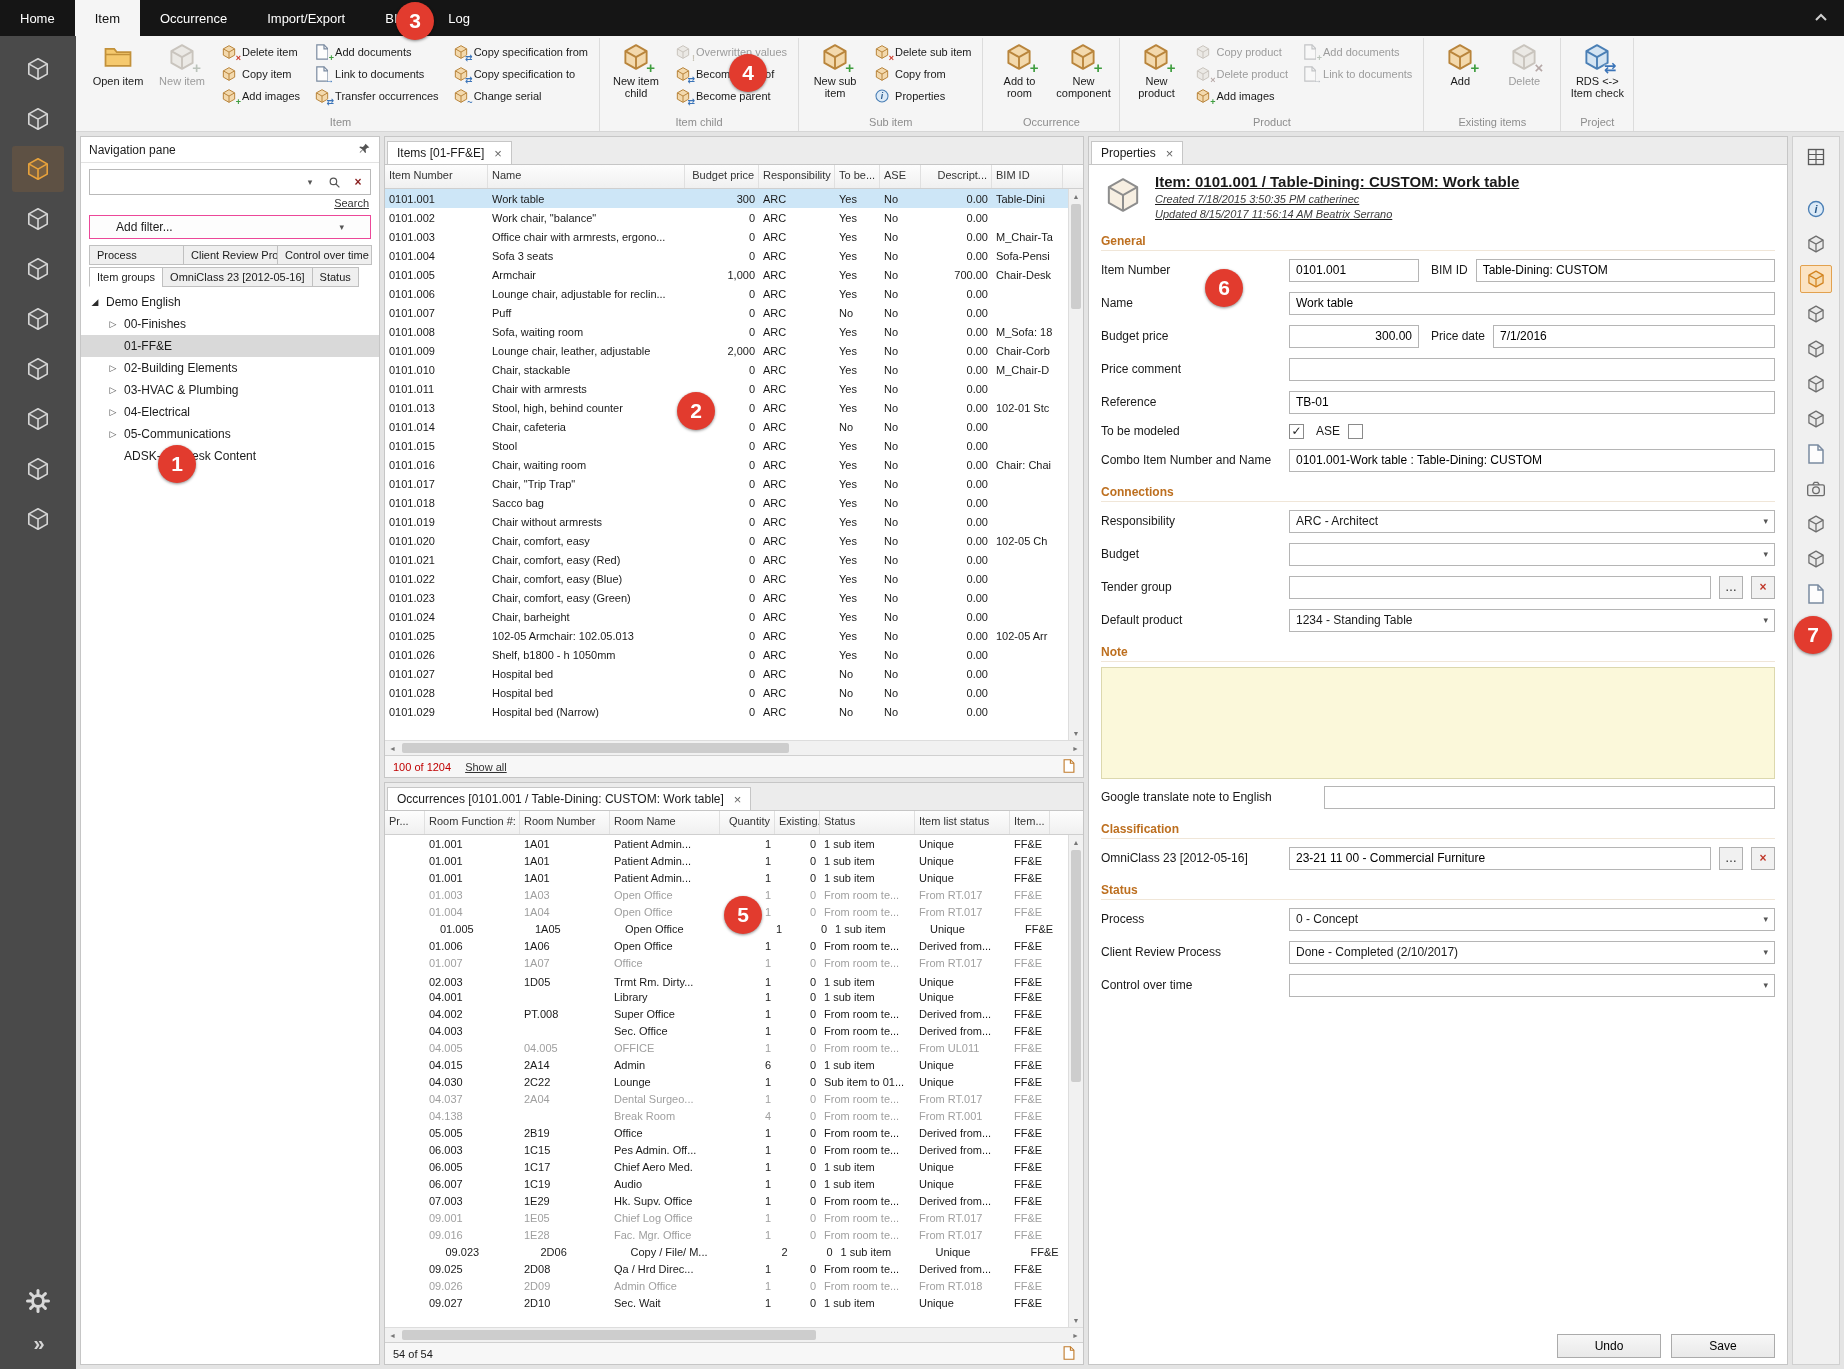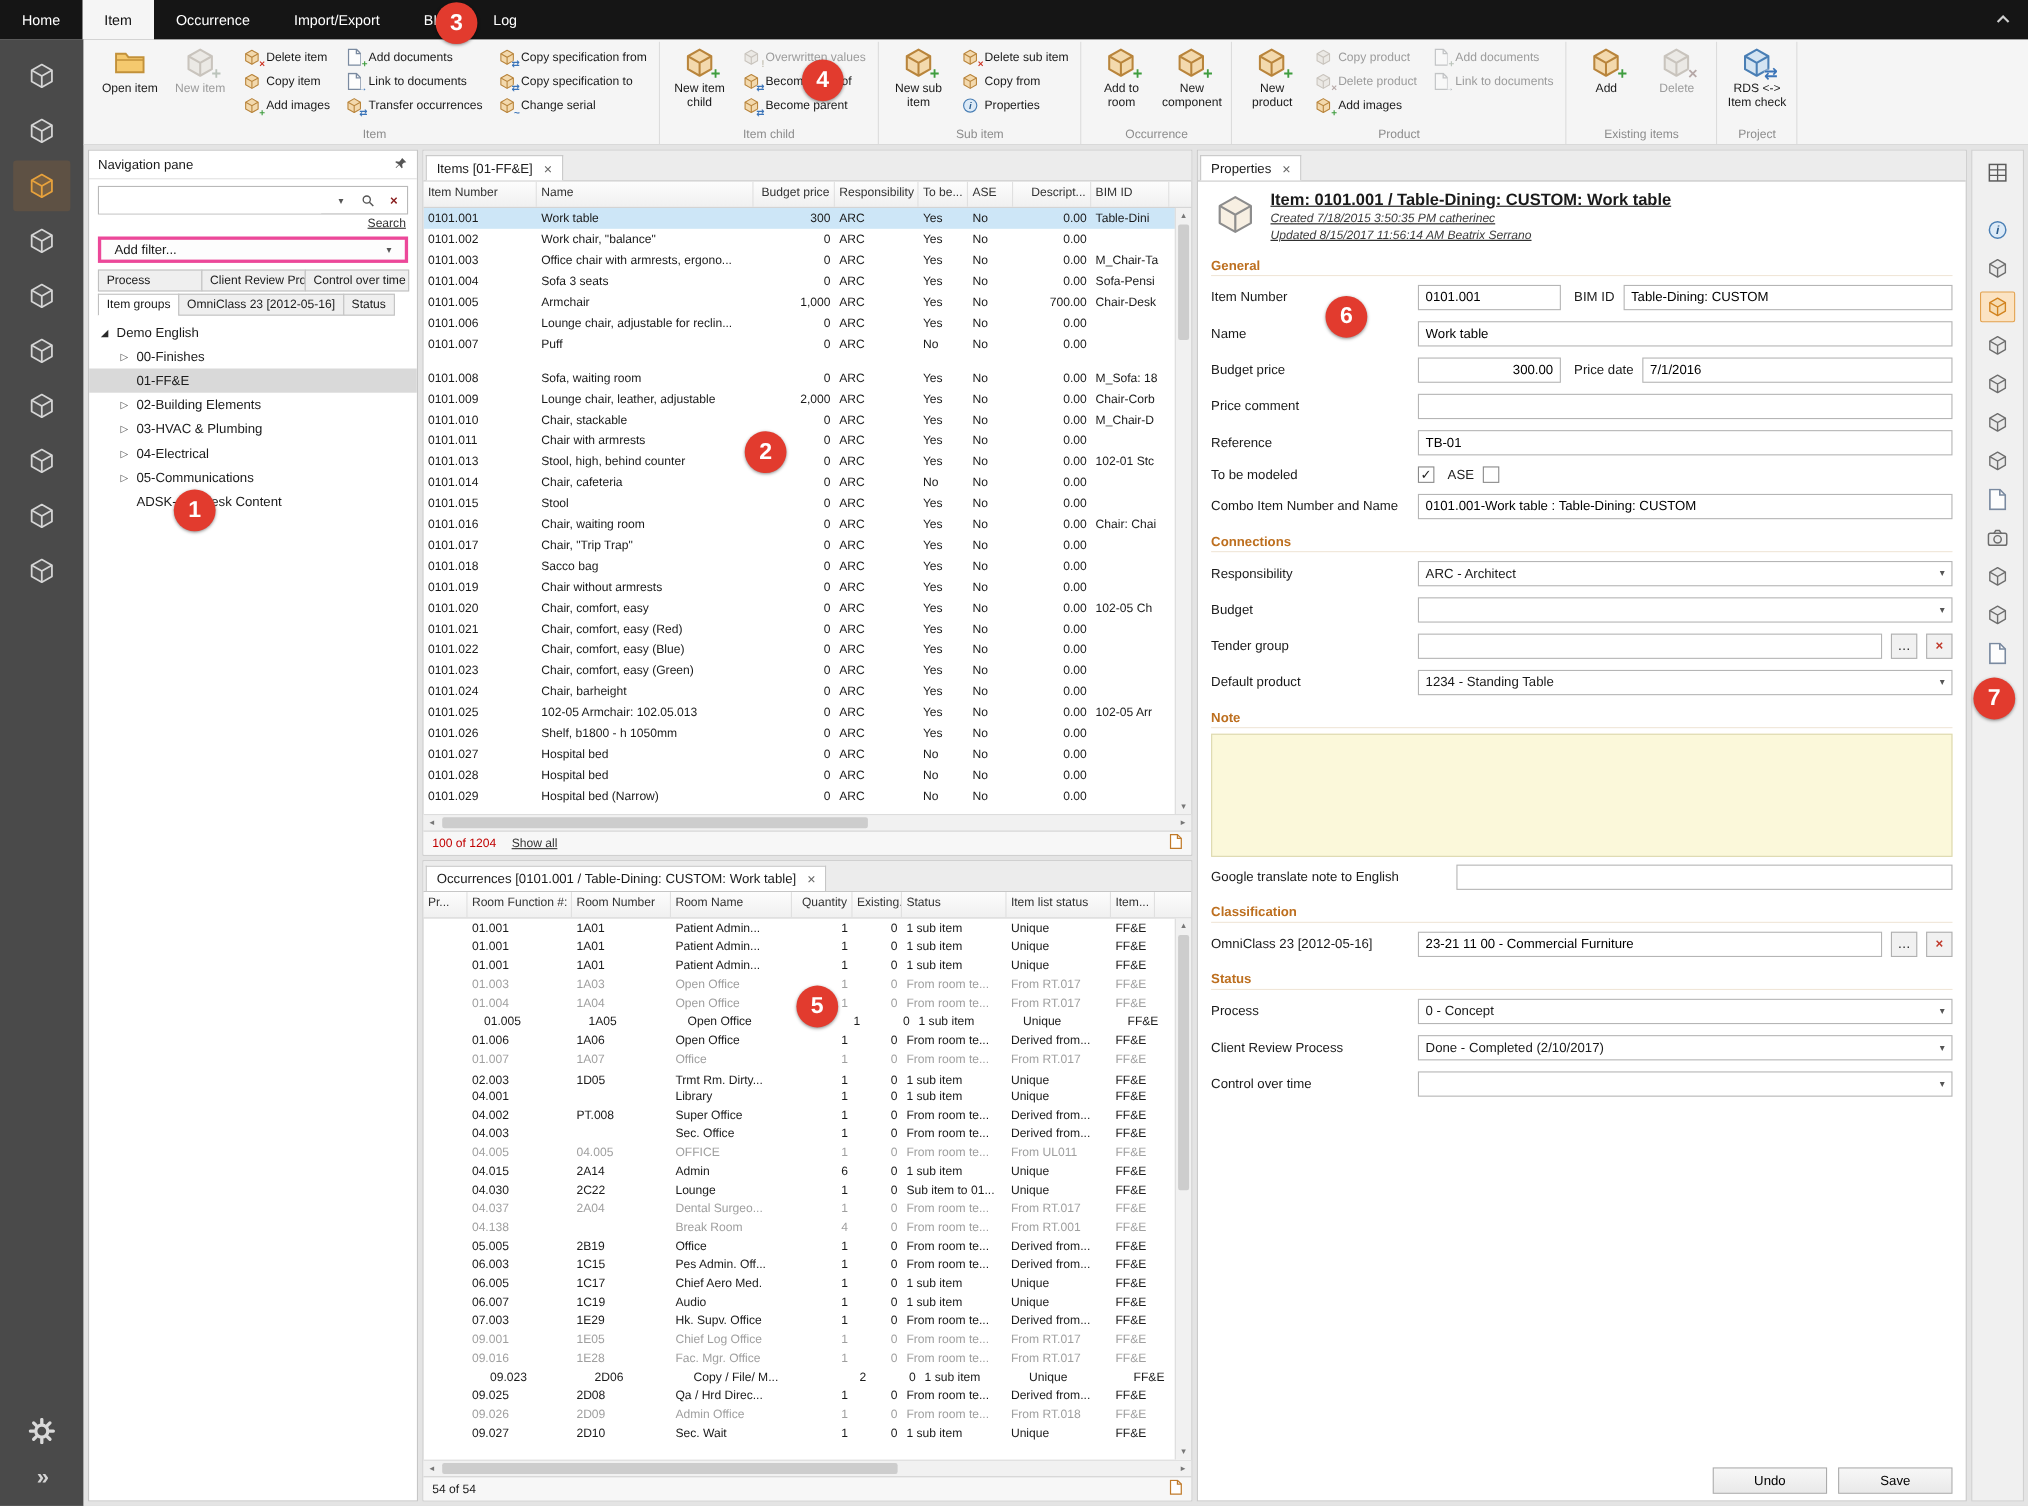--- a/index.html
+++ b/index.html
@@ -38,21 +38,21 @@
   .content-row{flex:1;display:flex;gap:4px;padding:4px;min-height:0;background:#e4e4e4;}
   .pane{background:#fff;border:1px solid #c6c6c6;display:flex;flex-direction:column;min-height:0;}
   
   .nav-pane{width:300px;flex:none;}
   .pane-title{height:26px;display:flex;align-items:center;padding:0 8px;border-bottom:1px solid #e2e2e2;font-size:12px;}
   .pane-title .spacer{flex:1;}
   .search-row{display:flex;align-items:center;margin:6px 8px 0;border:1px solid #b9b9b9;height:26px;}
   .search-row input{flex:1;border:none;outline:none;height:100%;padding:0 6px;font-size:12px;min-width:0;}
   .sr-btn{width:24px;height:100%;display:flex;align-items:center;justify-content:center;color:#555;}
   .search-link{display:block;text-align:right;margin:2px 10px 4px;font-size:11px;text-decoration:underline;color:#333;}
-  .addfilter{margin:2px 8px 6px;border:3px solid #ec4899;height:24px;display:flex;align-items:center;padding:0 12px;background:#fdfdfd;}
+  .addfilter{margin:2px 8px 6px;border:1px solid #ec4899;height:24px;display:flex;align-items:center;padding:0 26px;background:#fdfdfd;}
   .addfilter .spacer{flex:1;}
   .tabrow{display:flex;margin:0 8px;}
   .tabrow.second{margin-top:2px;margin-bottom:0;}
   .ntab{flex:none;border:1px solid #c0c0c0;background:#efefef;padding:3px 7px;font-size:11px;margin-right:-1px;white-space:nowrap;overflow:hidden;}
   .ntab.active{background:#fff;border-bottom-color:#fff;}
   .tree{flex:1;overflow:hidden;padding:4px 0;}
   .titem{height:22px;display:flex;align-items:center;gap:5px;font-size:12px;padding-right:6px;white-space:nowrap;}
   .titem.sel{background:#d9d9d9;}
   .tarr{width:12px;color:#4c4c4c;font-size:9px;text-align:center;flex:none;}
   .tarr.open{color:#2b2b2b;}
@@ -753,21 +753,21 @@
                   <div class="grow" style="height: 19px;">
                     <div class="gc" style="width: 103px;">0101.007</div>
                     <div class="gc" style="width: 197px;">Puff</div>
                     <div class="gc tr" style="width: 74px;">0</div>
                     <div class="gc" style="width: 76px;">ARC</div>
                     <div class="gc" style="width: 45px;">No</div>
                     <div class="gc" style="width: 41px;">No</div>
                     <div class="gc tr" style="width: 71px;">0.00</div>
                     <div class="gc" style="width: 71px;"></div>
                   </div>
-                  <div class="grow" style="height: 19px; margin-top: 12px;">
+                  <div class="grow" style="height: 19px;">
                     <div class="gc" style="width: 103px;">0101.008</div>
                     <div class="gc" style="width: 197px;">Sofa, waiting room</div>
                     <div class="gc tr" style="width: 74px;">0</div>
                     <div class="gc" style="width: 76px;">ARC</div>
                     <div class="gc" style="width: 45px;">Yes</div>
                     <div class="gc" style="width: 41px;">No</div>
                     <div class="gc tr" style="width: 71px;">0.00</div>
                     <div class="gc" style="width: 71px;">M_Sofa: 18</div>
                   </div>
                   <div class="grow" style="height: 19px;">

